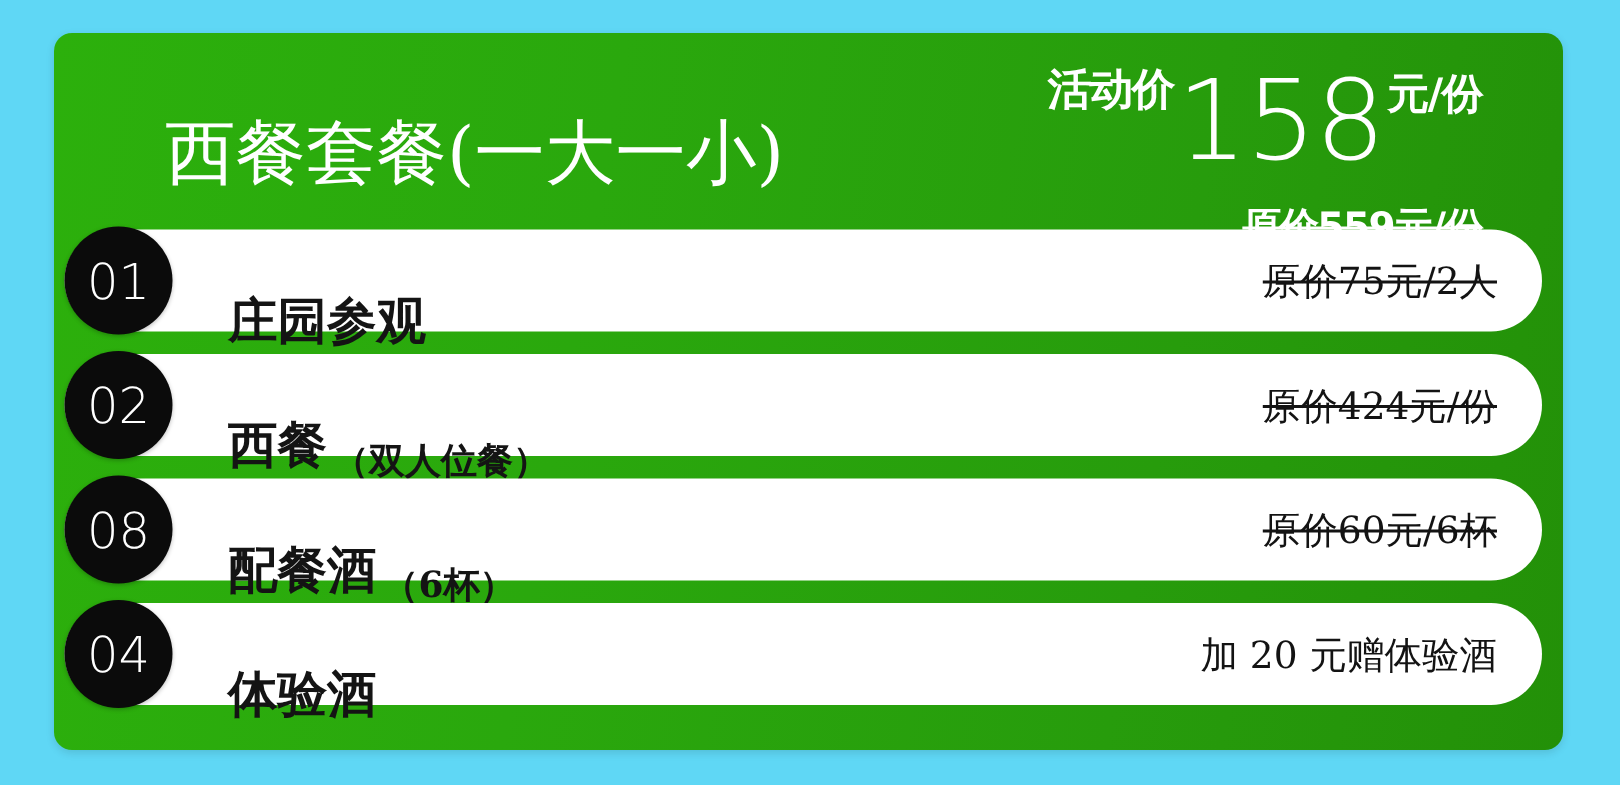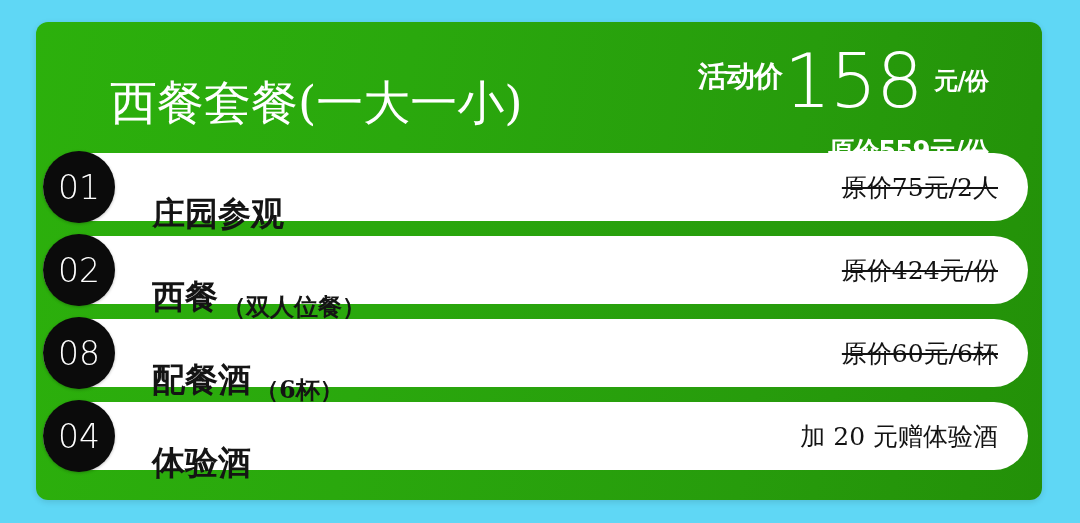--- a/index.html
+++ b/index.html
@@ -60,21 +60,21 @@
     position: absolute;
     right: 54px;
     top: 22px;
     width: 320px;
     height: 110px;
     text-align: right;
   }
 
   .price-line {
     display: flex;
-    align-items: center;
+    align-items: flex-start;
     justify-content: flex-end;
     white-space: nowrap;
     height: 74px;
   }
 
   .promo-label {
     font-family: "DejaVu Sans", "Liberation Sans", sans-serif;
     font-size: 29px;
     font-weight: bold;
     color: #ffffff;
@@ -88,25 +88,25 @@
     font-size: 74px;
     font-weight: 300;
     color: #ffffff;
     line-height: 74px;
     letter-spacing: -1px;
     margin-left: 2px;
   }
 
   .promo-unit {
     font-family: "DejaVu Sans", "Liberation Sans", sans-serif;
-    font-size: 24px;
-    font-weight: bold;
-    color: #ffffff;
-    letter-spacing: -1px;
-    margin-left: 12px;
+    font-size: 28px;
+    font-weight: bold;
+    color: #ffffff;
+    letter-spacing: -1px;
+    margin-left: 2px;
   }
 
   .orig-price {
     font-family: "DejaVu Sans", "Liberation Sans", sans-serif;
     font-size: 26px;
     font-weight: bold;
     color: #ffffff;
     letter-spacing: -1px;
     text-decoration: line-through;
     text-decoration-thickness: 2px;

